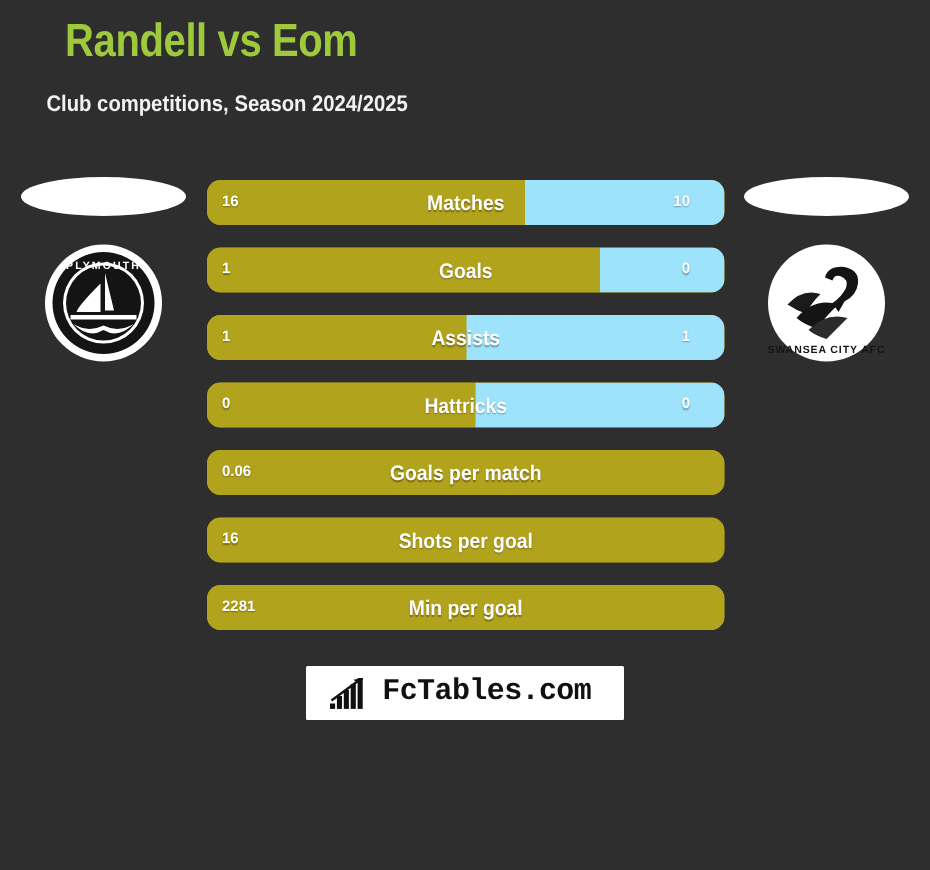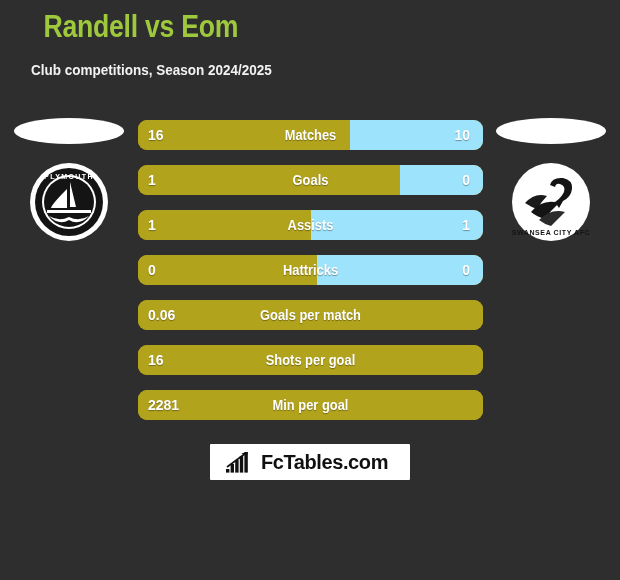--- a/index.html
+++ b/index.html
@@ -116,45 +116,46 @@
     transform: scaleX(0.92);
     white-space: nowrap;
     text-shadow: 0 1px 1px rgba(0,0,0,.35);
   }
   .bar-val {
     position: absolute;
     top: 0;
     height: 30px;
     line-height: 30px;
     color: #ffffff;
-    font-size: 14px;
+    font-size: 10px;
     font-weight: bold;
     text-shadow: 0 1px 1px rgba(0,0,0,.35);
   }
   .bar-val.home { left: 10px; }
-  .bar-val.away { right: 13px; }
+  .bar-val.away { right: 23px; }
 
   
   .footer {
     position: absolute;
     left: 0;
     top: 444px;
     width: 620px;
     text-align: center;
   }
   .brand {
     display: inline-block;
     background: #ffffff;
     padding: 7px 22px 7px 16px;
     border-radius: 1px;
   }
   .brand-inner {
     display: flex;
     align-items: flex-end;
     gap: 12px;
+    font-family: Liberation Mono, monospace;
   }
   .brand-icon svg { display: block; }
   .brand-text {
     color: #101010;
     font-size: 20px;
     font-weight: bold;
     letter-spacing: -0.4px;
     line-height: 22px;
   }
   .date {

